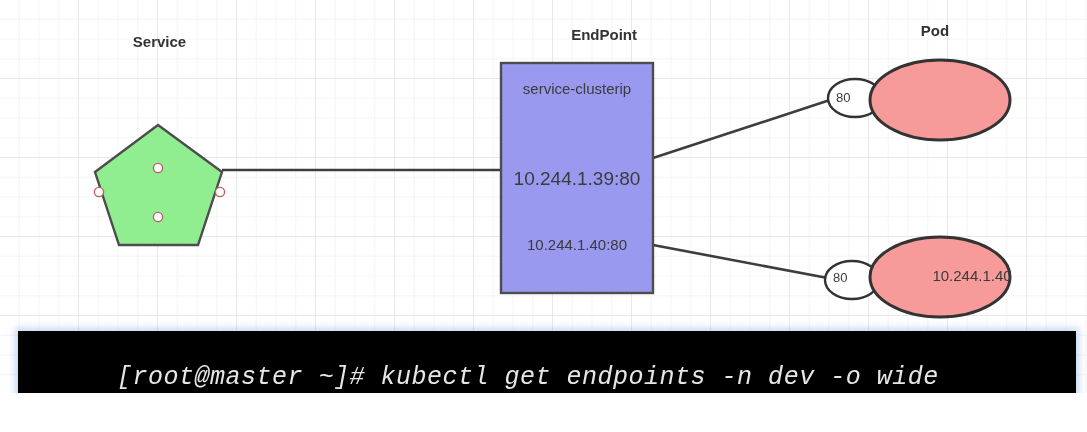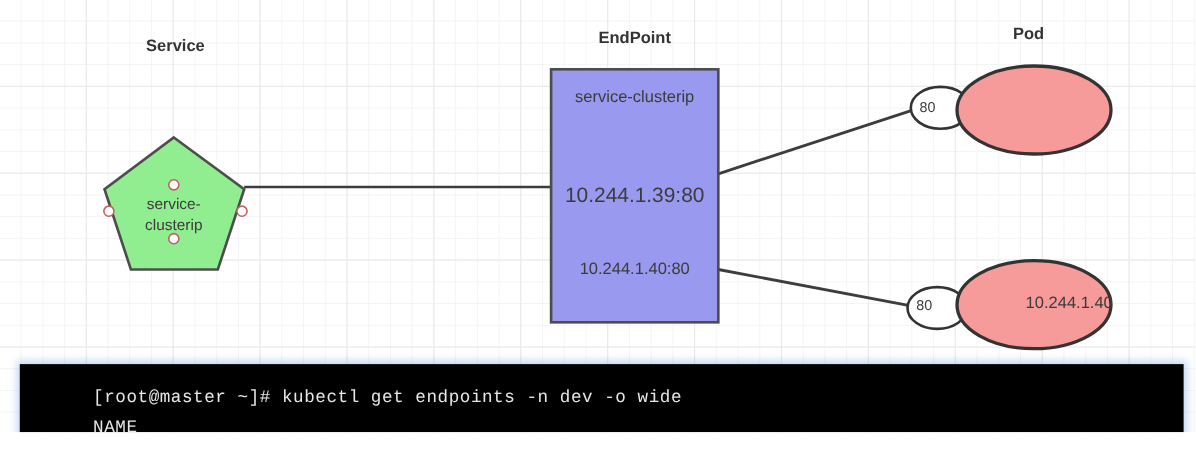--- a/index.html
+++ b/index.html
@@ -34,21 +34,21 @@
   .group-title {
     position: absolute;
     font-family: "Liberation Sans", sans-serif;
     font-size: 15px;
     font-weight: bold;
     color: #333333;
     white-space: nowrap;
     text-align: center;
   }
   #title-service  { left: 103px; top: 33px; width: 113px; }
-  #title-endpoint { left: 517px; top: 26px; width: 120px; }
+  #title-endpoint { left: 517px; top: 26px; width: 120px; text-align: right; }
   #title-pod      { left: 905px; top: 22px; width: 60px;  }
 
   
   .node-label {
     position: absolute;
     font-family: "Liberation Sans", sans-serif;
     color: #3b3b3b;
     white-space: pre-line;
     text-align: center;
     pointer-events: none;
@@ -100,24 +100,25 @@
     width: 1058px;
     height: 98px;
     background: #000000;
     box-shadow: 0 0 7px 3px rgba(150, 185, 235, .55);
     overflow: hidden;
   }
   .term-line {
     position: absolute;
     left: 0;
     font-family: "Liberation Mono", "DejaVu Sans Mono", monospace;
-    font-size: 16px;
+    font-size: 25px;
     letter-spacing: .5px;
     white-space: pre;
     color: #e6e6e6;
+    font-style: italic;
   }
   #term-line-1 { top: 3px;  left: 6px; }
   #term-line-2 { top: 31px; left: 6px; }
   #term-line-3 { top: 59px; left: 6px; }
   .term-cursor {
     position: absolute;
     left: 265px;
     top: 92px;
     width: 17px;
     height: 5px;
@@ -150,22 +151,20 @@
     <ellipse cx="940" cy="100" rx="70" ry="40" fill="#f79a9a" stroke="#333333" stroke-width="3"></ellipse>
 
     <ellipse cx="852" cy="280" rx="27" ry="19" fill="#ffffff" stroke="#333333" stroke-width="2.4"></ellipse>
     <ellipse cx="940" cy="277" rx="70" ry="40" fill="#f79a9a" stroke="#333333" stroke-width="3"></ellipse>
   </svg>
 
   <div class="group-title" id="title-service">Service</div>
   <div class="group-title" id="title-endpoint">EndPoint</div>
   <div class="group-title" id="title-pod">Pod</div>
 
-  <div class="node-label" id="svc-text">service-
-clusterip</div>
 
   <div class="node-label" id="ep-name">service-clusterip</div>
   <div class="node-label" id="ep-addr-1">10.244.1.39:80</div>
   <div class="node-label" id="ep-addr-2">10.244.1.40:80</div>
 
   <div class="port-label" id="port1-text">80</div>
 
   <div class="node-label" id="pod2-text">10.244.1.40</div>
   <div class="port-label" id="port2-text">80</div>
 

